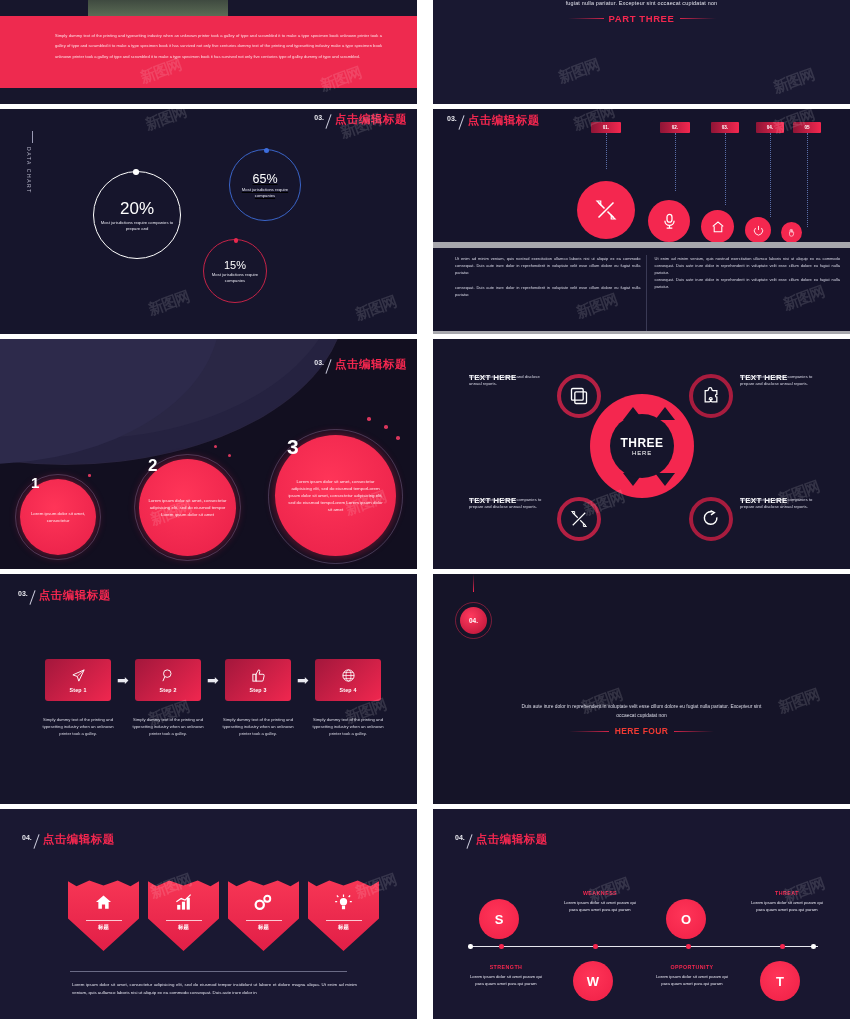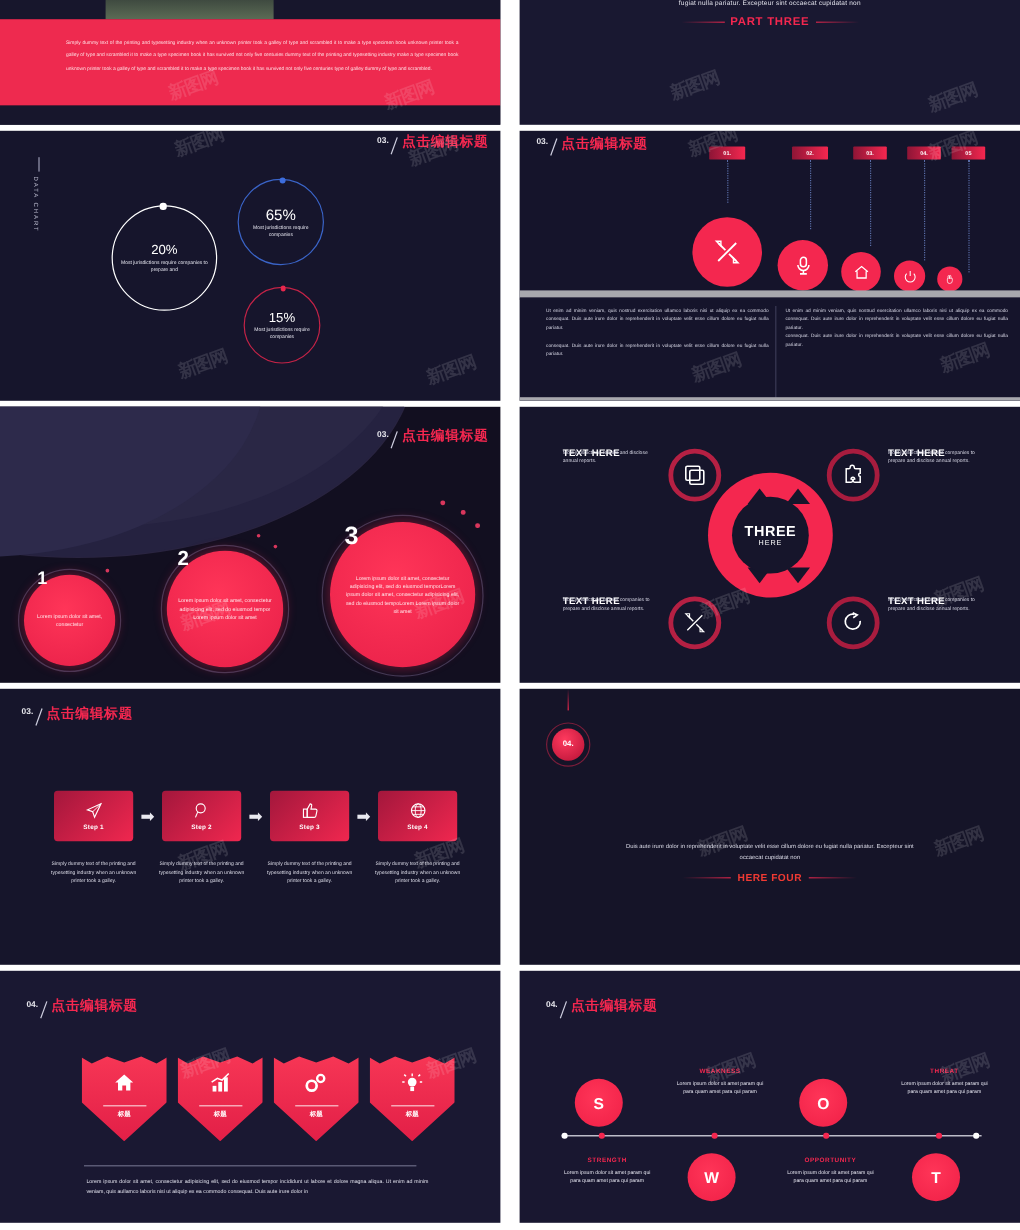--- a/index.html
+++ b/index.html
@@ -81,25 +81,25 @@
     color:#b9b9cc; font-size:5px; letter-spacing:1.6px; font-weight:normal;
   }
   .s3 .vline { position:absolute; left:32px; top:22px; width:1px; height:12px; background:#9a9ab4; }
   .ring { position:absolute; border-radius:50%; border-style:solid; display:flex;
     flex-direction:column; align-items:center; justify-content:center; text-align:center; }
   .ring .pc { font-weight:normal; }
   .ring .cap { color:#e2e2ec; line-height:1.35; }
   .ring .dot { position:absolute; border-radius:50%; }
 
   .ring20 { left:93px; top:62px; width:88px; height:88px; border-width:1.3px; border-color:#ffffff; }
-  .ring20 .pc { font-size:11px; color:#ffffff; margin-bottom:1px;}
+  .ring20 .pc { font-size:17px; color:#ffffff; margin-bottom:1px;}
   .ring20 .cap { font-size:4.2px; width:78px;}
   .ring20 .dot { width:5.5px; height:5.5px; background:#ffffff; top:-3px; left:39px; }
 
-  .ring65 { left:198px; top:40px; width:72px; height:72px; border-width:1.1px; border-color:#3a64c8; }
+  .ring65 { left:229px; top:40px; width:72px; height:72px; border-width:1.1px; border-color:#3a64c8;text-decoration:underline; }
   .ring65 .pc { font-size:12.5px; color:#ffffff; margin-bottom:1px;}
   .ring65 .cap { font-size:4.2px; width:62px;}
   .ring65 .dot { width:5px; height:5px; background:#3d6ddd; top:-2.5px; left:33.5px; }
 
   .ring15 { left:203px; top:130px; width:64px; height:64px; border-width:1px; border-color:#c42347; }
   .ring15 .pc { font-size:11px; color:#ffffff; margin-bottom:1px;}
   .ring15 .cap { font-size:4.2px; width:56px;}
   .ring15 .dot { width:4.5px; height:4.5px; background:#e8274d; top:-2px; left:29.5px; }
 
   

